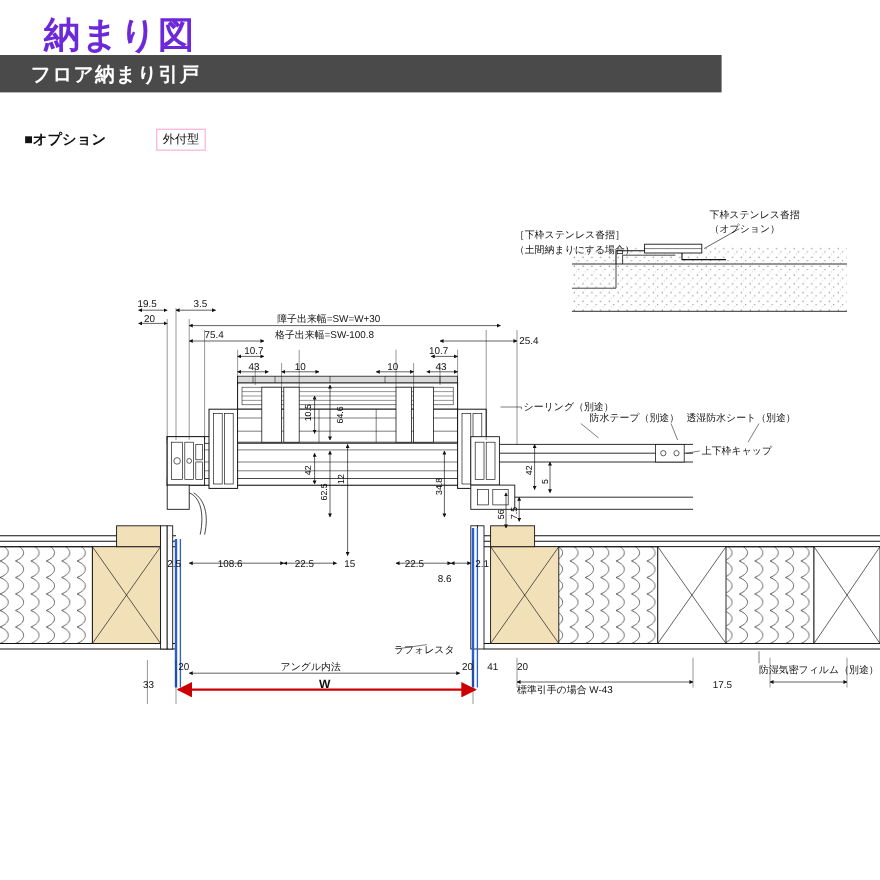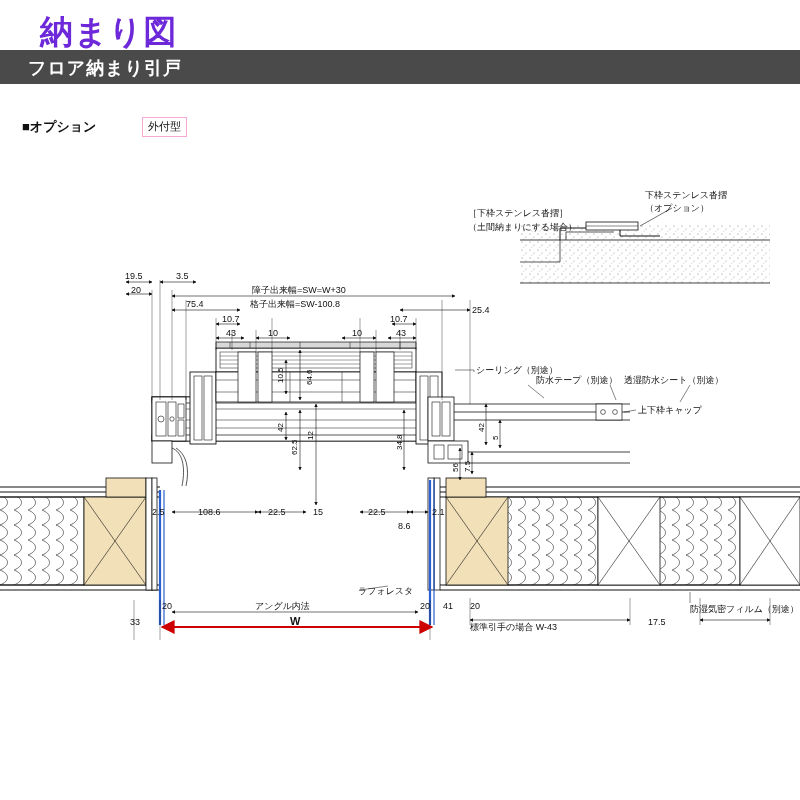--- a/index.html
+++ b/index.html
@@ -28,21 +28,21 @@
     left: 8px; top: 10px;
     font-size: 33px;
     font-weight: bold;
     letter-spacing: 1px;
     color: #6d28d9;
     margin-left: 32px;
   }
   #title-bar {
     position: absolute;
     left: 0; top: 50px;
-    width: 800px;
+    width: 656px;
     height: 34px;
     background: #4a4a4a;
     color: #ffffff;
   }
   #title-sub1 {
     position: absolute;
     left: 28px; top: 6px;
     font-size: 18px;
     font-weight: bold;
     letter-spacing: 1px;

